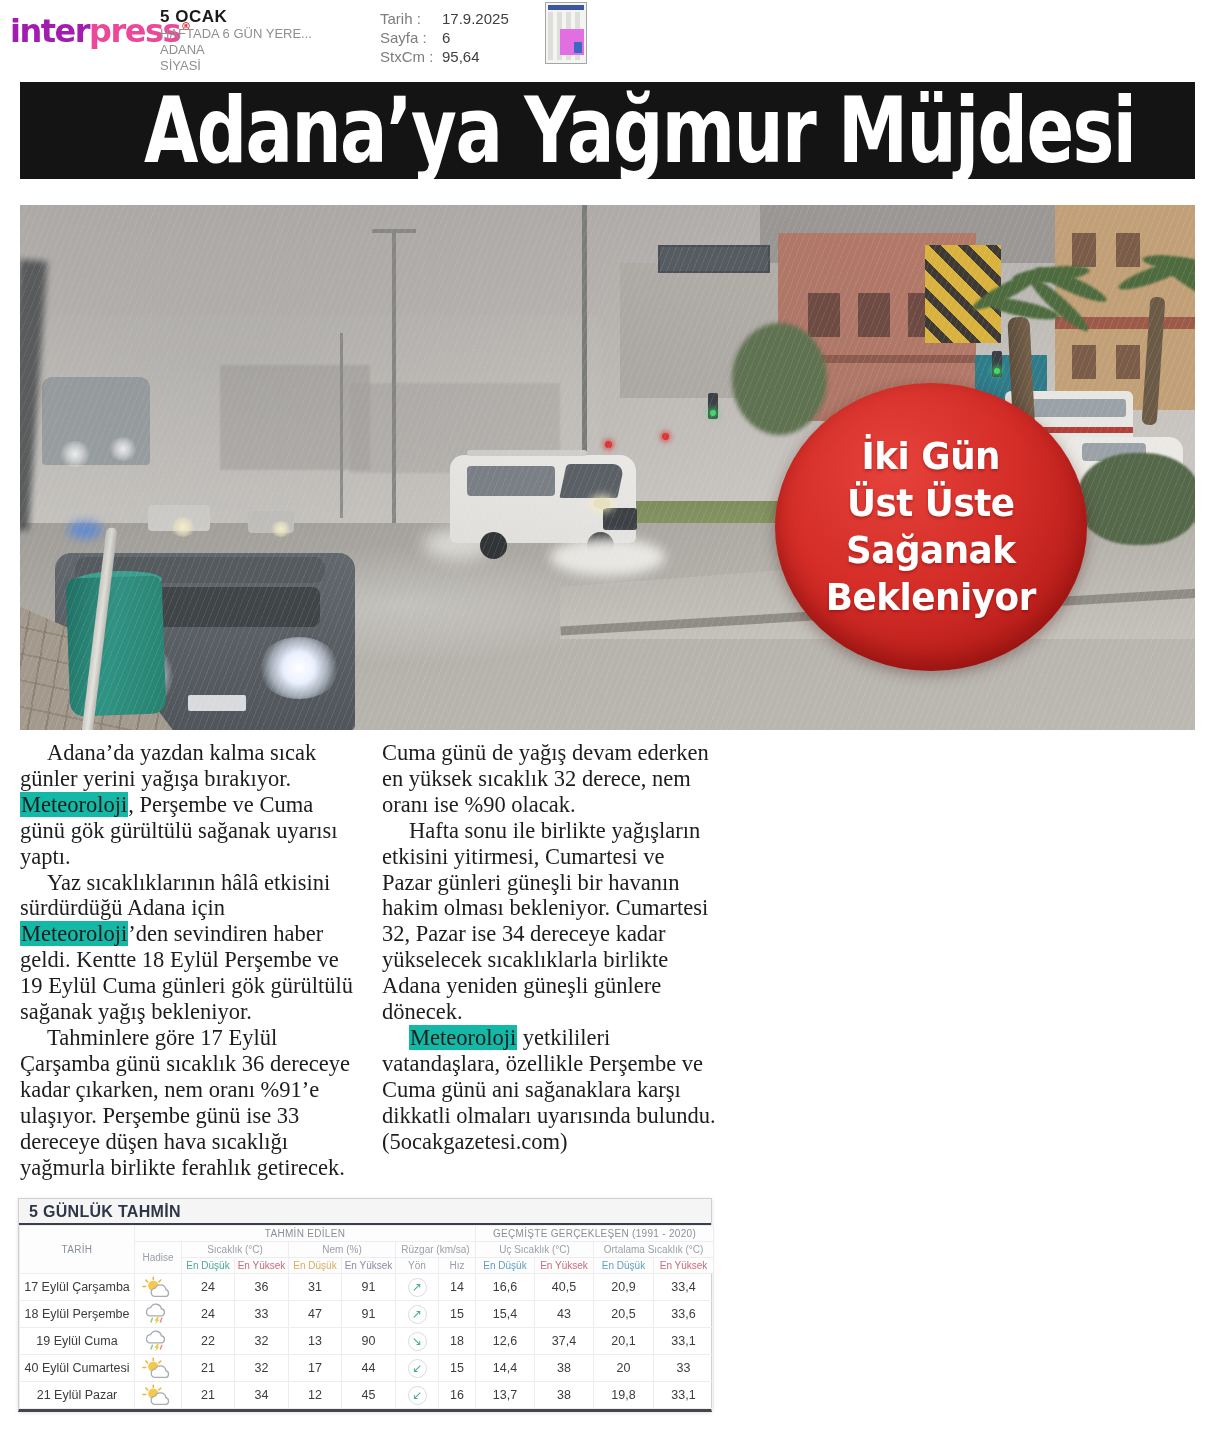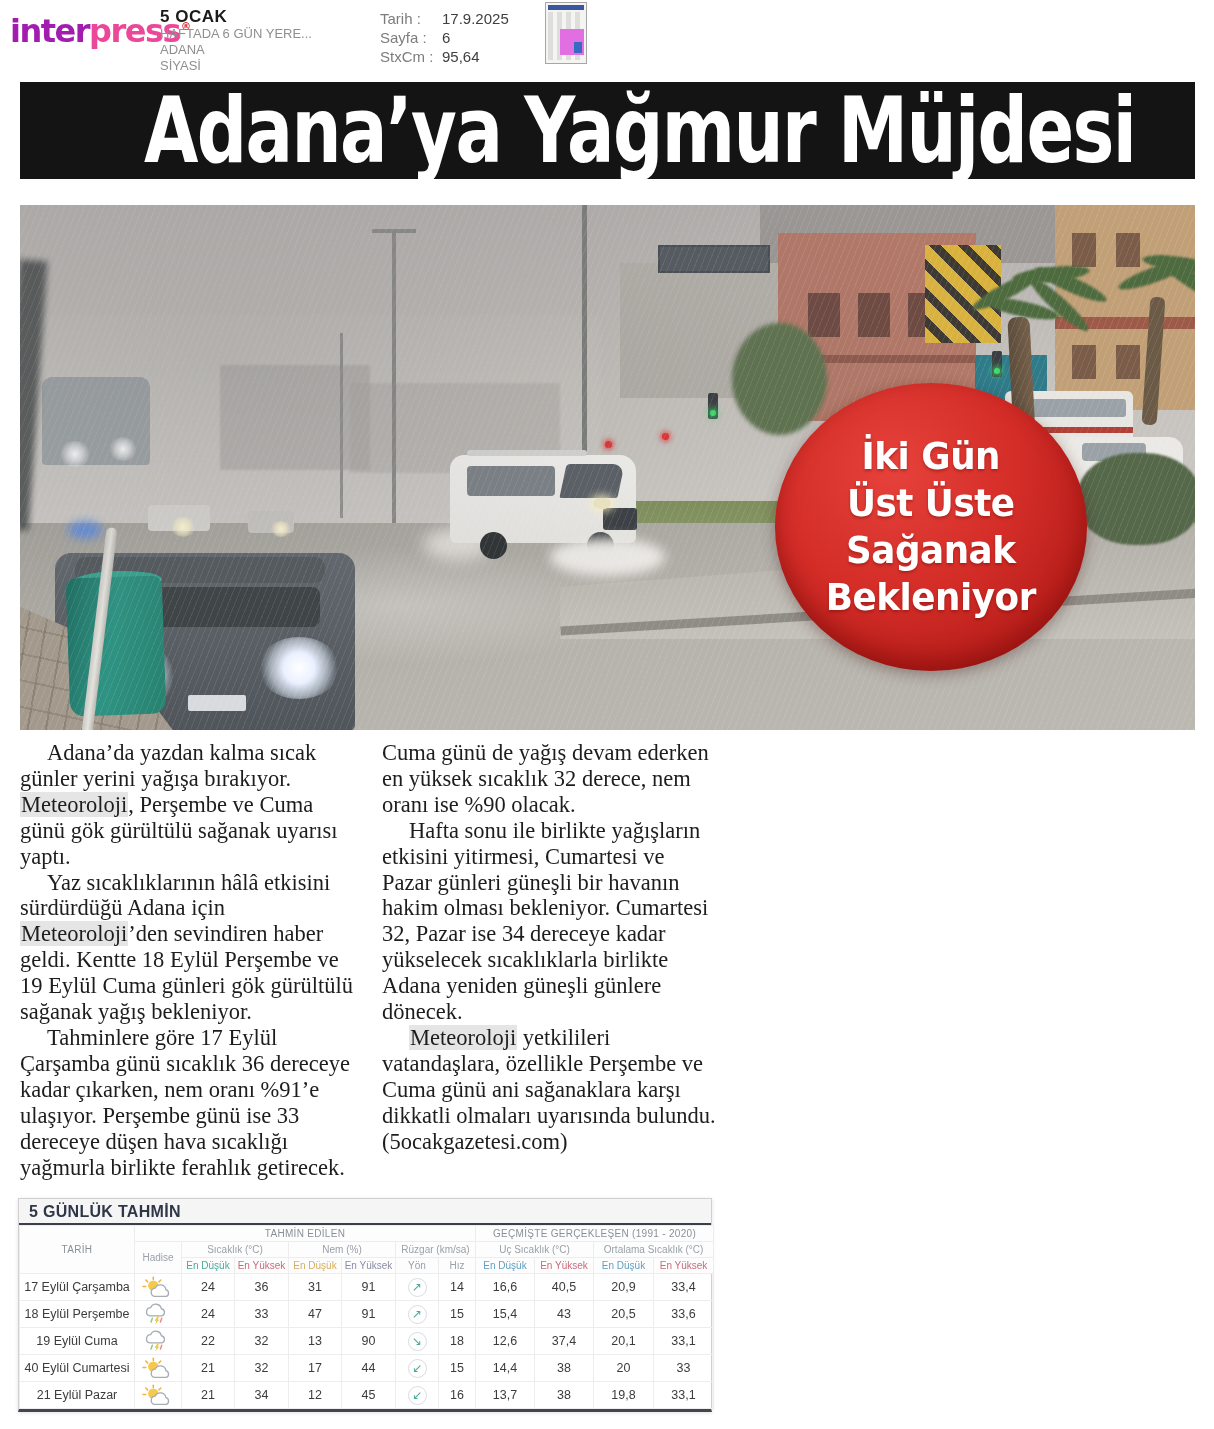--- a/index.html
+++ b/index.html
@@ -137,21 +137,21 @@
   .badge { left:755px; top:178px; width:312px; height:288px; border-radius:50%;
      background:radial-gradient(circle at 38% 30%, #e6413a 0%, #d42d28 45%, #bb201c 72%, #a31814 100%);
      box-shadow:inset 0 -10px 22px rgba(120,10,8,.55), 0 4px 14px rgba(60,20,18,.35);
      display:flex; align-items:center; justify-content:center; z-index:5; }
   .badge-text { text-align:center; color:#fff; font-family:"DejaVu Sans", sans-serif; font-weight:bold; font-size:38px; line-height:47px; letter-spacing:-.5px; text-shadow:0 2px 3px rgba(100,10,8,.4); transform:scaleX(.94); }
 
   
   .article { position:absolute; left:20px; top:740px; width:700px; height:441px; column-count:2; column-gap:24px; column-fill:auto; overflow:hidden;
      font-family:"Liberation Serif", serif; font-size:22.5px; line-height:25.9px; color:#1d1d1d; text-align:left; }
   .article p { text-indent:27px; margin:0; }
-  .article mark { background:#e5e5e5; color:#1d1d1d; padding:0 1px; }
+  .article mark { background:#14b8a6; color:#1d1d1d; padding:0 1px; }
 
   
   .forecast { position:absolute; left:18px; top:1198px; width:694px; background:#fff; border:1px solid #cfcfd4; border-bottom:3px solid #45454c; box-shadow:0 1px 4px rgba(0,0,0,.12); }
   .ft-title { height:26px; background:#f5f5f6; border-bottom:2px solid #3a3f4a; color:#2e3647; font-weight:bold; font-size:16px; letter-spacing:.3px; line-height:25px; padding-left:10px; }
   .forecast table { width:100%; border-collapse:collapse; table-layout:fixed; }
   .forecast th, .forecast td { border:1px solid #ededf0; text-align:center; vertical-align:middle; overflow:hidden; white-space:nowrap; }
   .forecast thead th { font-weight:normal; color:#9aa0a8; font-size:10px; height:16px; background:#fdfdfe; }
   .forecast thead .ft-group th { color:#8a9098; letter-spacing:.3px; }
   .forecast tbody td { height:27px; font-size:12.5px; color:#3c3c3c; }
   td.ft-date { font-size:10.5px; color:#5a5f66; }

